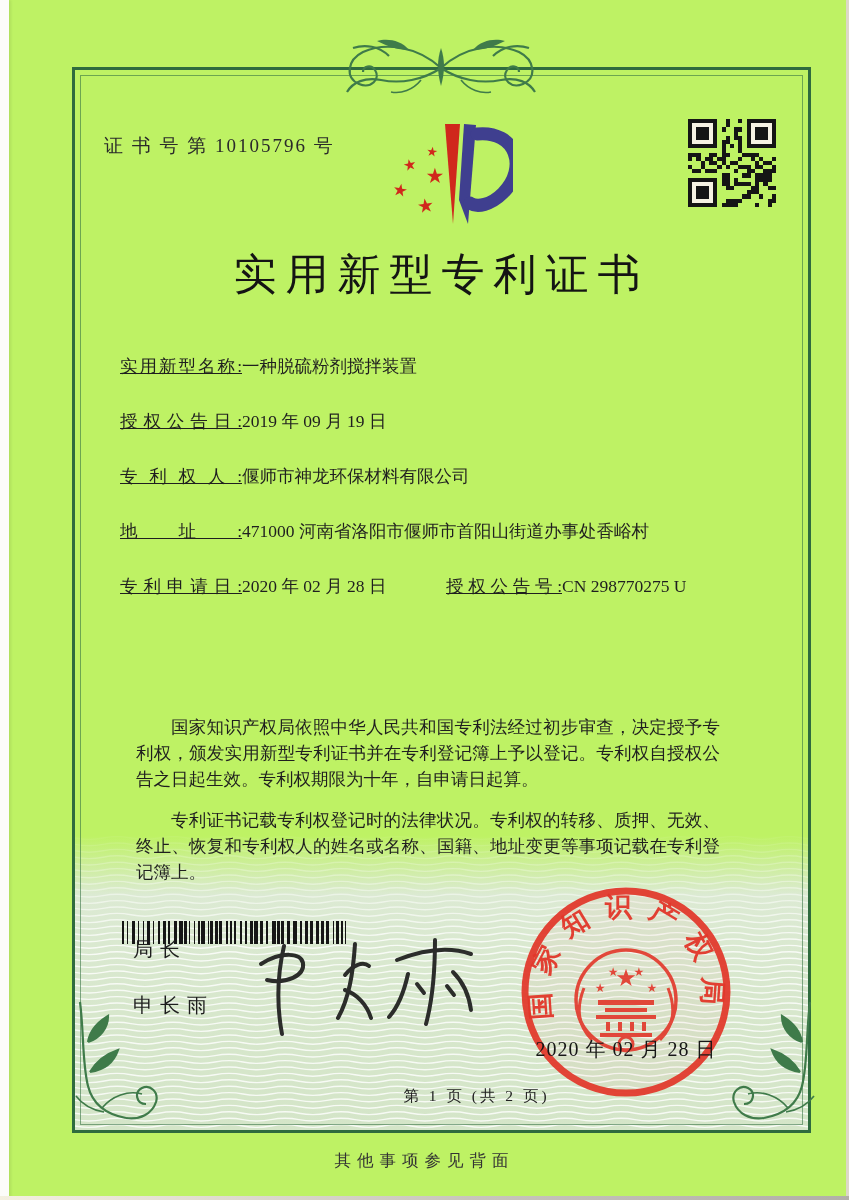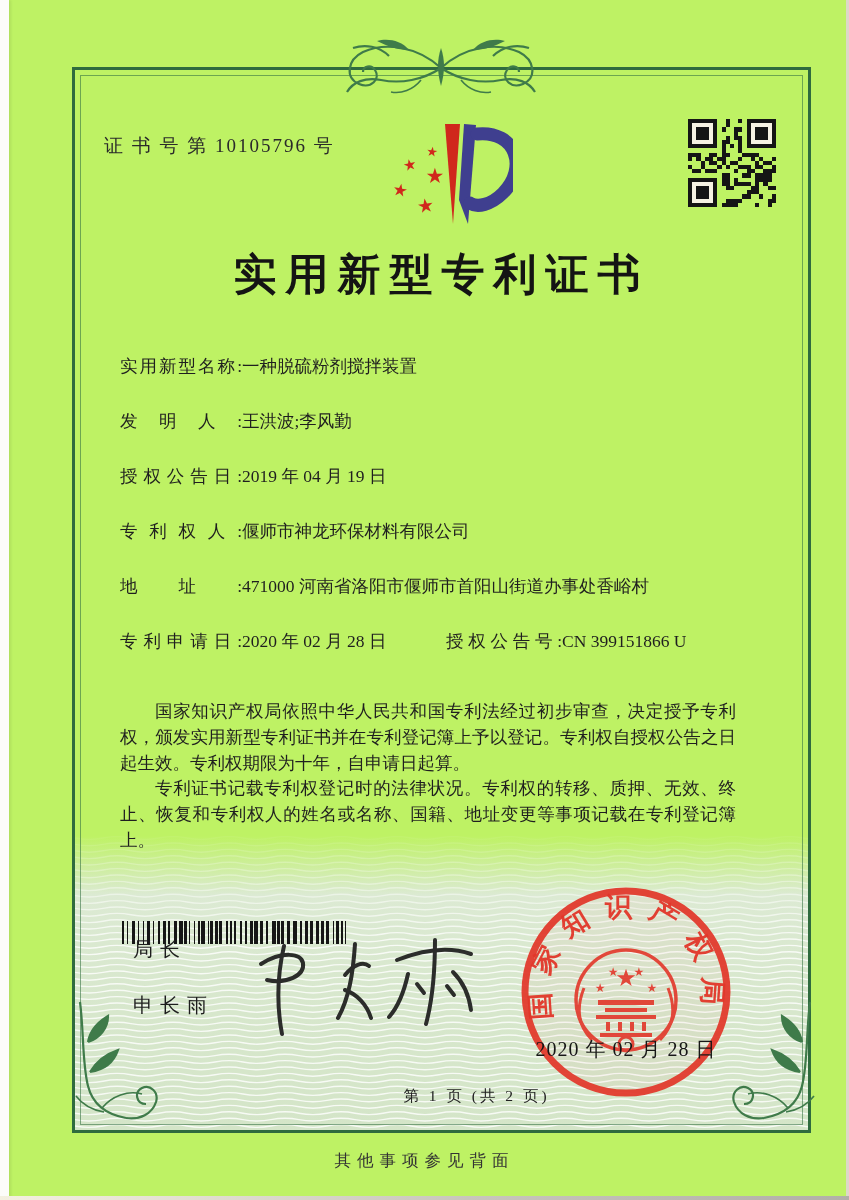--- a/index.html
+++ b/index.html
@@ -19,32 +19,32 @@
   .ornament-top{position:absolute;left:291px;top:36px;width:300px;height:66px;z-index:3;}
   .ornament-corner{position:absolute;top:1000px;width:84px;height:128px;z-index:3;}
   .ornament-corner.left{left:74px;}
   .ornament-corner.right{left:732px;transform:scaleX(-1);}
 
   .cert-no{position:absolute;left:104px;top:133px;font-size:19px;letter-spacing:2px;color:#2a2a2a;z-index:4;}
   .logo{position:absolute;left:358px;top:112px;width:155px;height:120px;z-index:4;}
   .qr{position:absolute;left:688px;top:119px;width:88px;height:88px;z-index:4;}
 
   .title{position:absolute;left:72px;top:246px;width:739px;text-align:center;
-         font-size:43px;letter-spacing:9px;font-weight:700;color:#141414;z-index:4;}
+         font-size:43px;letter-spacing:9px;font-weight:400;color:#141414;z-index:4;}
 
   .fields{position:absolute;left:120px;top:354px;width:640px;z-index:4;}
   .frow{position:relative;white-space:nowrap;height:20px;margin-bottom:35px;font-size:17.5px;color:#1f1f1f;}
-  .flabel{display:inline-block;width:122px;text-align:justify;text-align-last:justify;}
+  .flabel{display:inline-block;width:122px;text-align:justify;text-align-last:justify;text-decoration:underline;}
   .fvalue{}
   .pair2{position:absolute;left:326px;top:0;}
   .pair2 .flabel{width:116px;}
 
   .paras{position:absolute;left:120px;top:699px;width:616px;font-size:17.5px;line-height:25.8px;
          text-align:justify;color:#1f1f1f;z-index:4;}
-  .paras p{margin:0;text-indent:2em;}
+  .paras p{margin:16px;text-indent:2em;}
 
   .barcode{position:absolute;left:122px;top:921px;width:224px;height:23px;z-index:4;}
 
   .signer-role{position:absolute;left:133px;top:936px;font-size:20px;letter-spacing:7px;color:#1d1d1d;z-index:4;}
   .signer-name{position:absolute;left:133px;top:992px;font-size:20px;letter-spacing:7px;color:#1d1d1d;z-index:4;}
   .signature{position:absolute;left:248px;top:930px;width:235px;height:115px;z-index:4;}
 
   .seal{position:absolute;left:514px;top:880px;width:224px;height:224px;z-index:5;}
   .seal text{font-family:"Liberation Serif","DejaVu Serif",serif;}
   .seal-date{position:absolute;left:514px;top:1036px;width:224px;text-align:center;
@@ -300,35 +300,32 @@
       <rect x="19" y="20" width="1" height="1" fill="#151515"></rect>
     </svg>
 
   <div class="title">实用新型专利证书</div>
 
   <div class="fields">
     <div class="frow">
       <span class="flabel">实用新型名称:</span><span class="fvalue">一种脱硫粉剂搅拌装置</span>
     </div>
     <div class="frow">
-      <span class="flabel">发明人:</span><span class="fvalue">王洪波;李风勤</span>
-    </div>
-    <div class="frow">
-      <span class="flabel">授权公告日:</span><span class="fvalue">2019 年 04 月 19 日</span>
+      <span class="flabel">授权公告日:</span><span class="fvalue">2019 年 09 月 19 日</span>
     </div>
     <div class="frow">
       <span class="flabel">专利权人:</span><span class="fvalue">偃师市神龙环保材料有限公司</span>
     </div>
     <div class="frow">
       <span class="flabel">地址:</span><span class="fvalue">471000 河南省洛阳市偃师市首阳山街道办事处香峪村</span>
     </div>
     <div class="frow">
       <span class="flabel">专利申请日:</span><span class="fvalue">2020 年 02 月 28 日</span>
       <span class="pair2">
-        <span class="flabel">授权公告号:</span><span class="fvalue">CN 399151866 U</span>
+        <span class="flabel">授权公告号:</span><span class="fvalue">CN 298770275 U</span>
       </span>
     </div>
   </div>
 
   <div class="paras">
     <p>国家知识产权局依照中华人民共和国专利法经过初步审查，决定授予专利权，颁发实用新型专利证书并在专利登记簿上予以登记。专利权自授权公告之日起生效。专利权期限为十年，自申请日起算。</p>
     <p>专利证书记载专利权登记时的法律状况。专利权的转移、质押、无效、终止、恢复和专利权人的姓名或名称、国籍、地址变更等事项记载在专利登记簿上。</p>
   </div>
 
   <svg class="barcode" id="barcode" width="224" height="23" shape-rendering="crispEdges">

